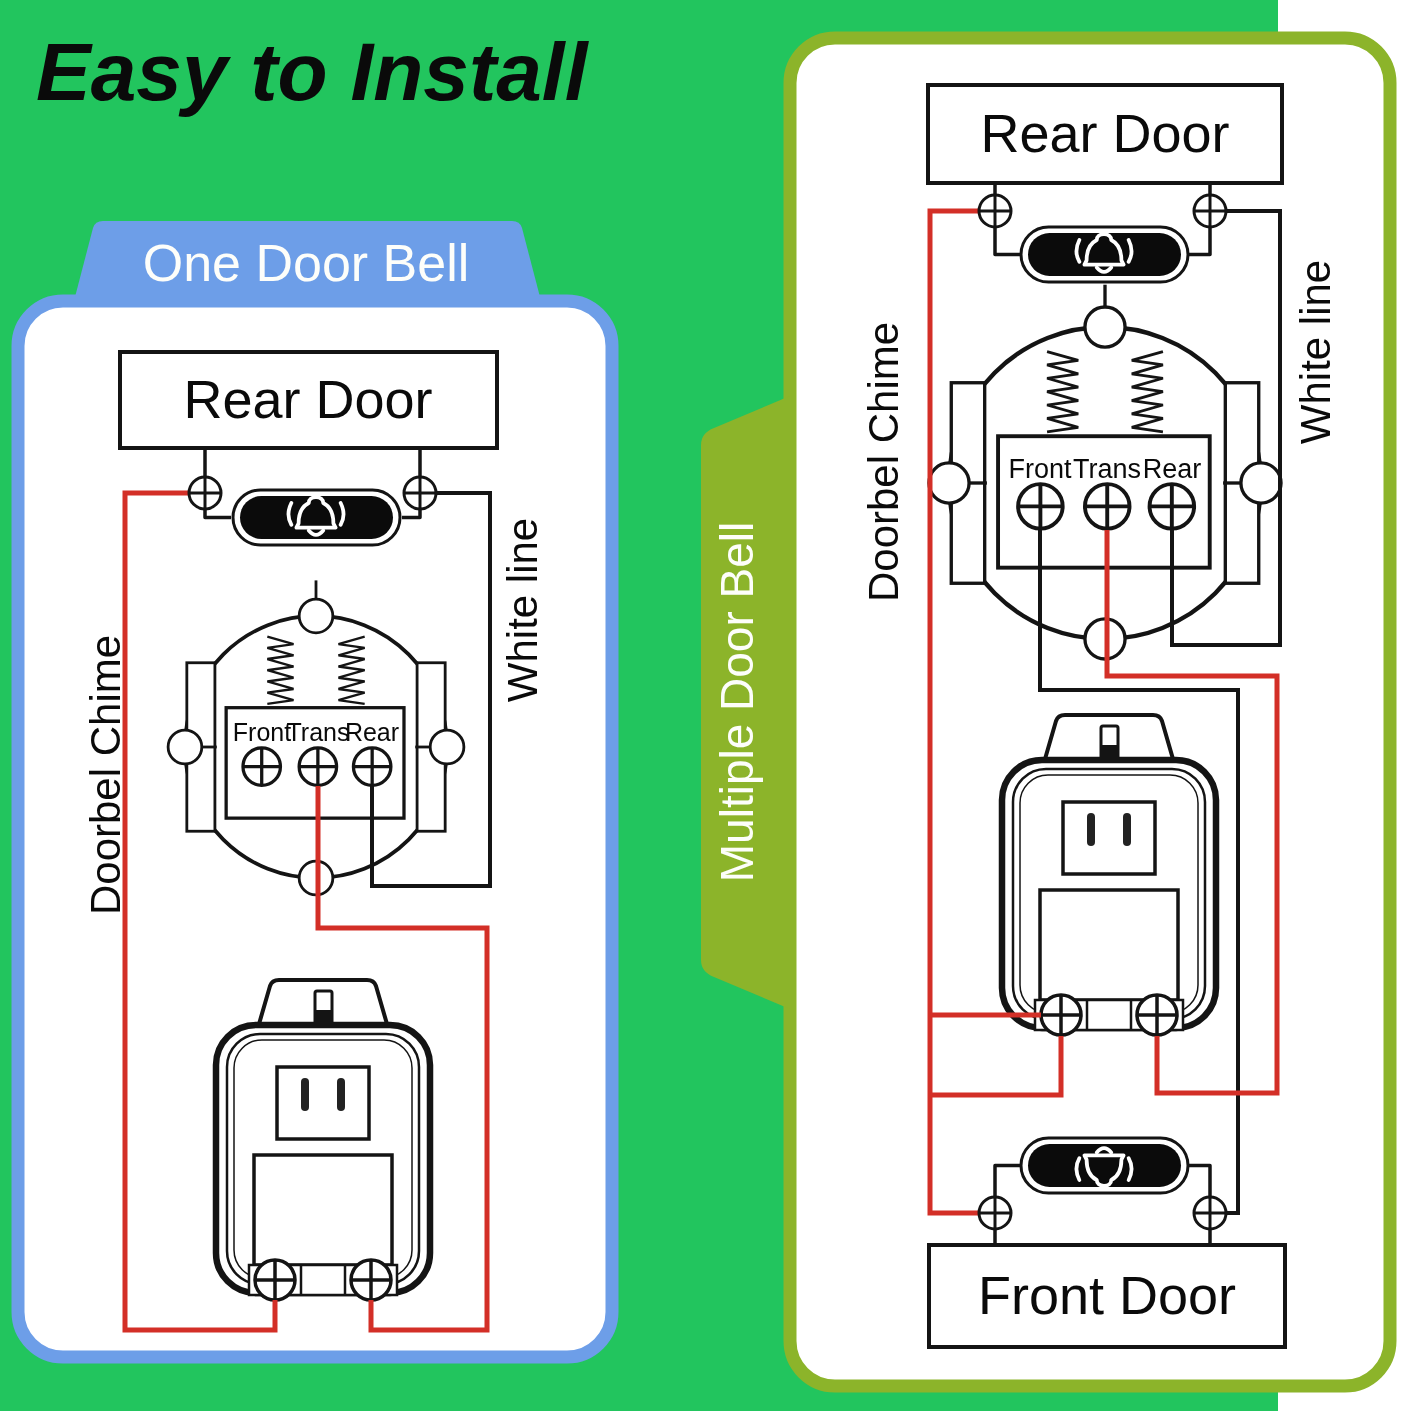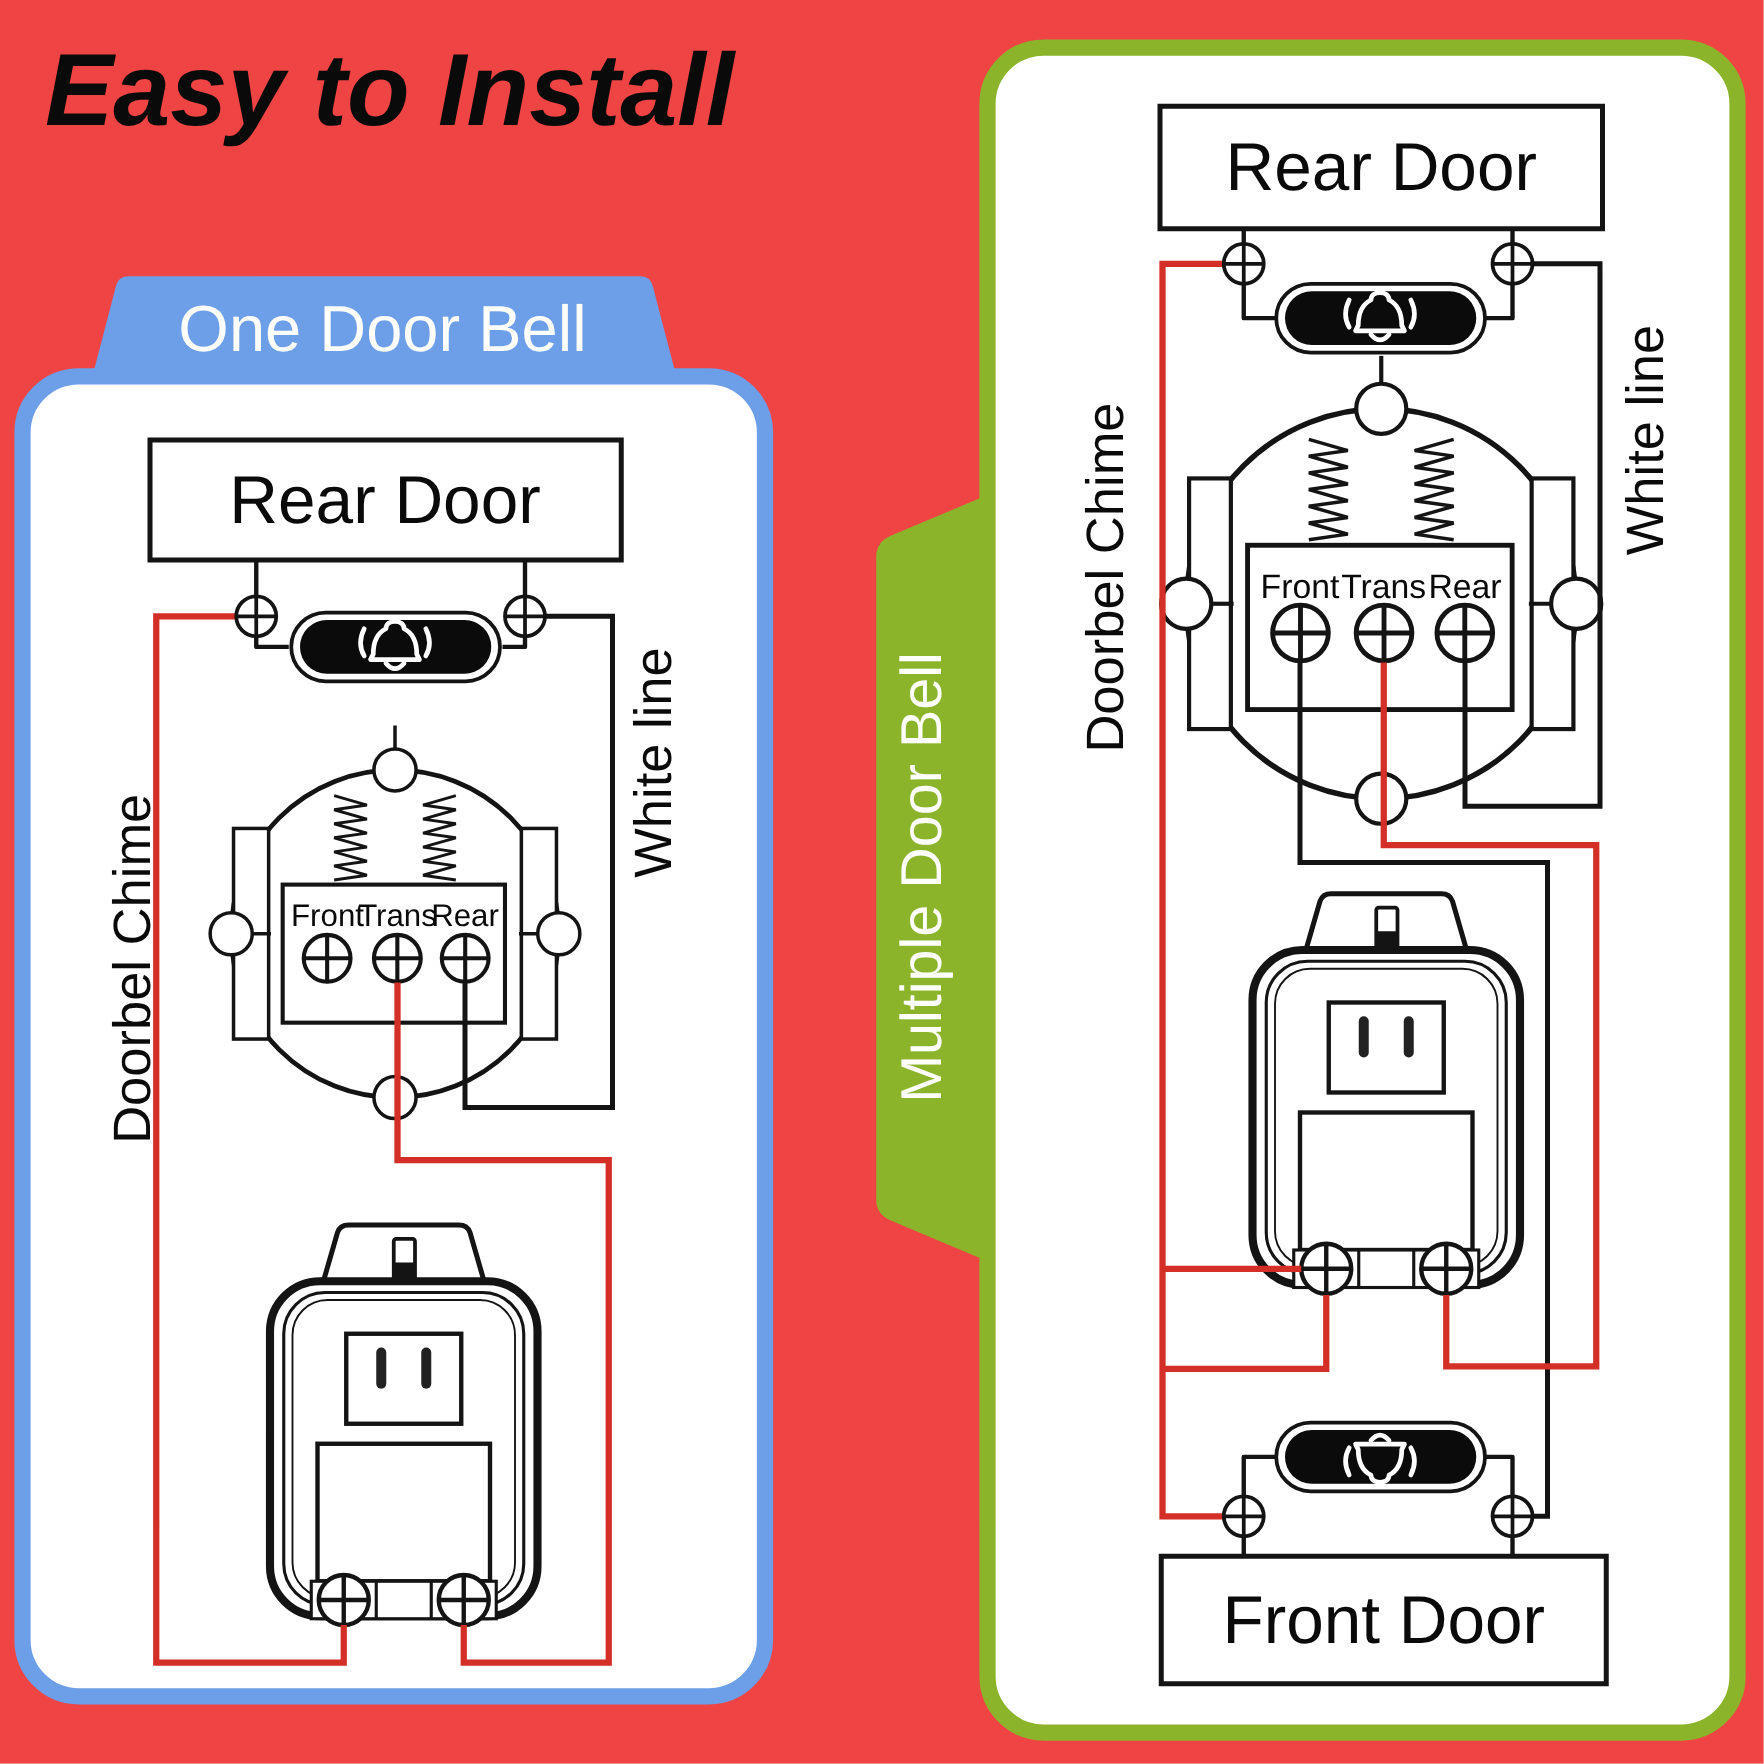--- a/index.html
+++ b/index.html
@@ -1,16 +1,16 @@
 <!DOCTYPE html>
 <html><head>
 <meta charset="utf-8">
 <style>
   html,body{margin:0;padding:0;background:#fff;}
-  .stage{width:1411px;height:1411px;position:relative;background:#ef4444;}
+  .stage{width:1278px;height:1411px;position:relative;background:#22c55e;}
   svg{display:block;}
   text{font-family:"Liberation Sans","DejaVu Sans",sans-serif;}
 </style>
 </head>
 <body>
 
 <div class="stage">
 <svg width="1411" height="1411" viewBox="0 0 1411 1411">
 
   <defs>

